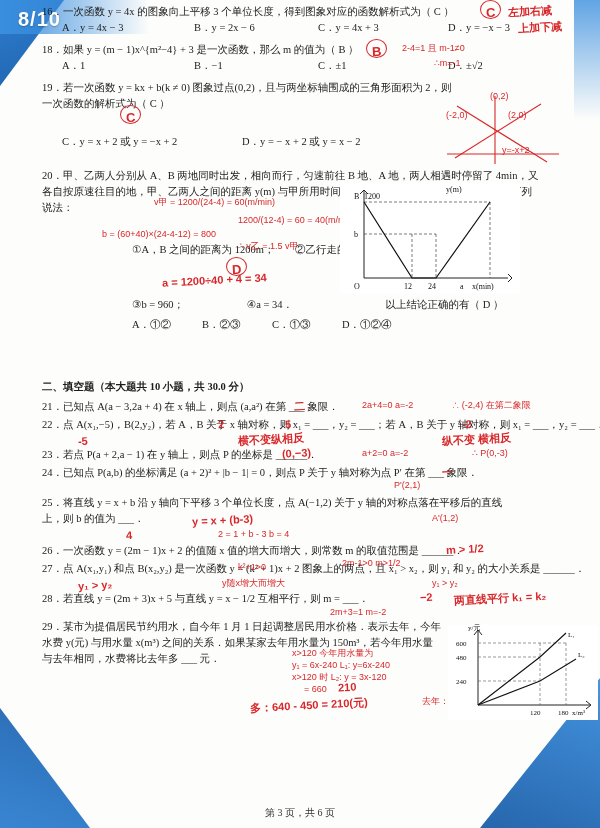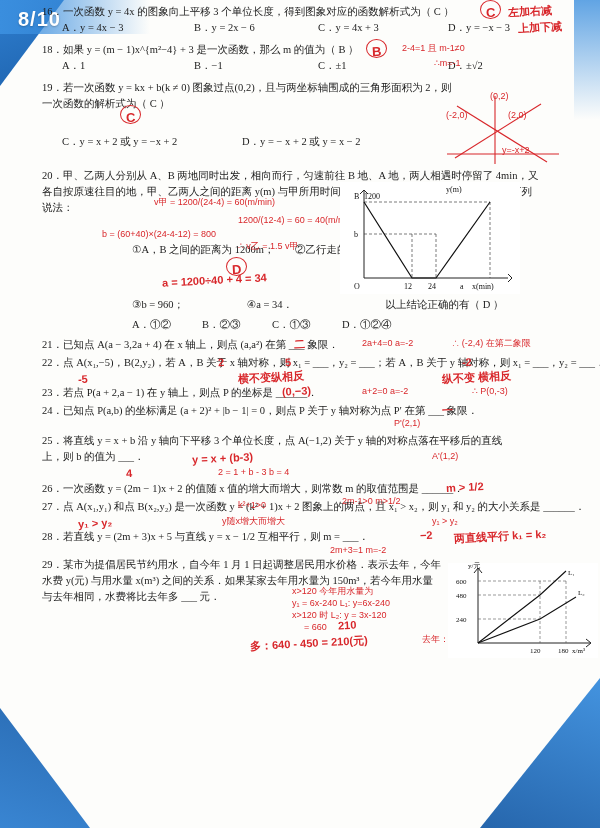--- a/index.html
+++ b/index.html
@@ -194,20 +194,21 @@
         <text x="14" y="55" font-size="8" fill="#111" font-family="Liberation Serif, serif">b</text>
         <text x="14" y="107" font-size="8" fill="#111" font-family="Liberation Serif, serif">O</text>
         <text x="64" y="107" font-size="8" fill="#111" font-family="Liberation Serif, serif">12</text>
         <text x="88" y="107" font-size="8" fill="#111" font-family="Liberation Serif, serif">24</text>
         <text x="120" y="107" font-size="8" fill="#111" font-family="Liberation Serif, serif">a</text>
         <text x="132" y="107" font-size="8" fill="#111" font-family="Liberation Serif, serif">x(min)</text>
         <text x="106" y="10" font-size="8" fill="#111" font-family="Liberation Serif, serif">y(m)</text>
       </svg>
     </div>
 
+    <div class="section-title" style="margin-top:46px;">二、填空题（本大题共 10 小题，共 30.0 分）</div>
 
     <div class="q" style="margin-top:4px;">
       <div class="qline">21．已知点 A(a − 3,2a + 4) 在 x 轴上，则点 (a,a²) 在第 ___ 象限．</div>
       <div class="hw m" style="left:252px;top:-1px;">二</div>
       <div class="hw s flat" style="left:320px;top:0px;text-align:center;">2a+4=0  a=-2</div>
       <div class="hw s flat" style="left:410px;top:0px;">∴ (-2,4) 在第二象限</div>
     </div>
 
     <div class="q" style="margin-top:2px;">
       <div class="qline">22．点 A(x₁,−5)，B(2,y₂)，若 A，B 关于 x 轴对称，则 x₁ = ___，y₂ = ___；若 A，B 关于 y 轴对称，则 x₁ = ___，y₂ = ___．</div>
@@ -292,13 +293,14 @@
         <text x="110" y="90" font-size="7" fill="#111" font-family="Liberation Serif, serif">180</text>
         <text x="124" y="90" font-size="7" fill="#111" font-family="Liberation Serif, serif">x/m³</text>
         <text x="20" y="5" font-size="7" fill="#111" font-family="Liberation Serif, serif">y/元</text>
         <text x="120" y="12" font-size="7" fill="#111" font-family="Liberation Serif, serif">L₁</text>
         <text x="130" y="32" font-size="7" fill="#111" font-family="Liberation Serif, serif">L₂</text>
       </svg>
     </div>
 
   </div>
 
+  <div class="footer">第 3 页，共 6 页</div>
 </div>
 
 </body></html>

